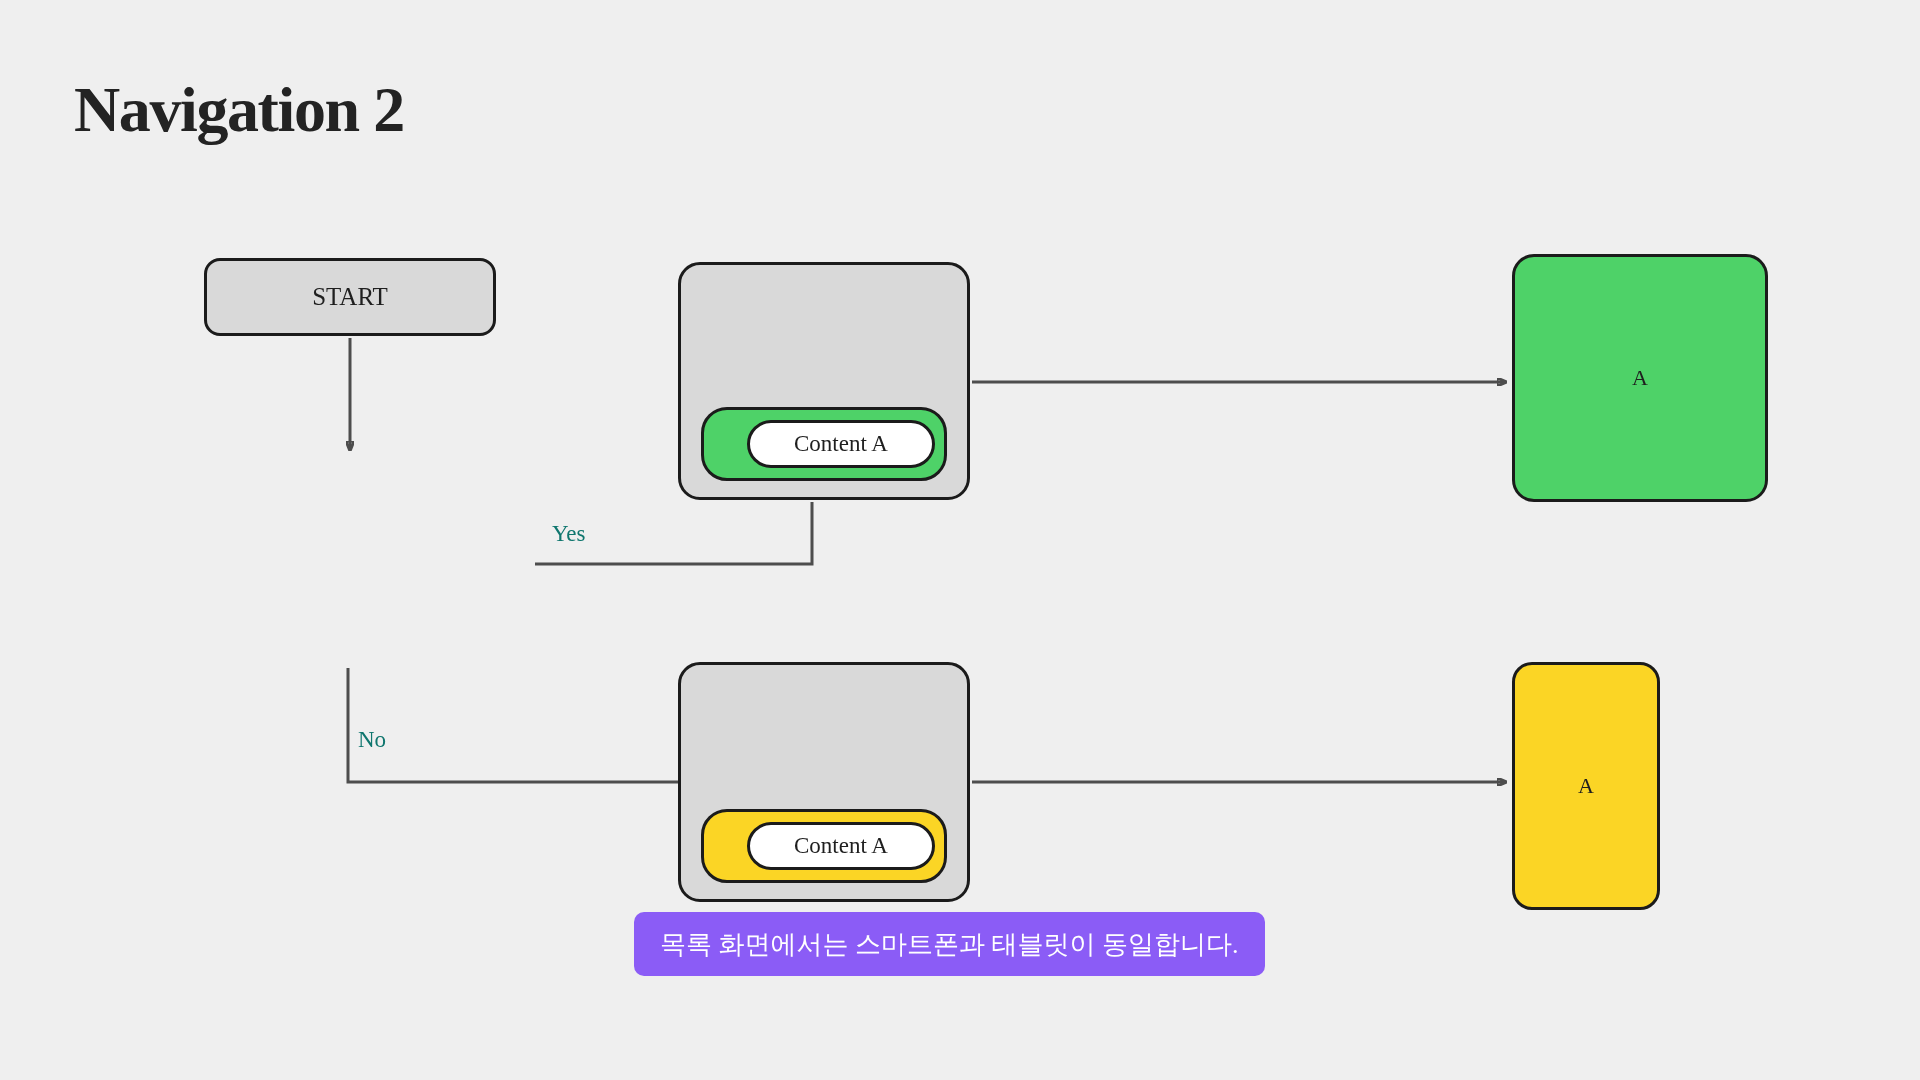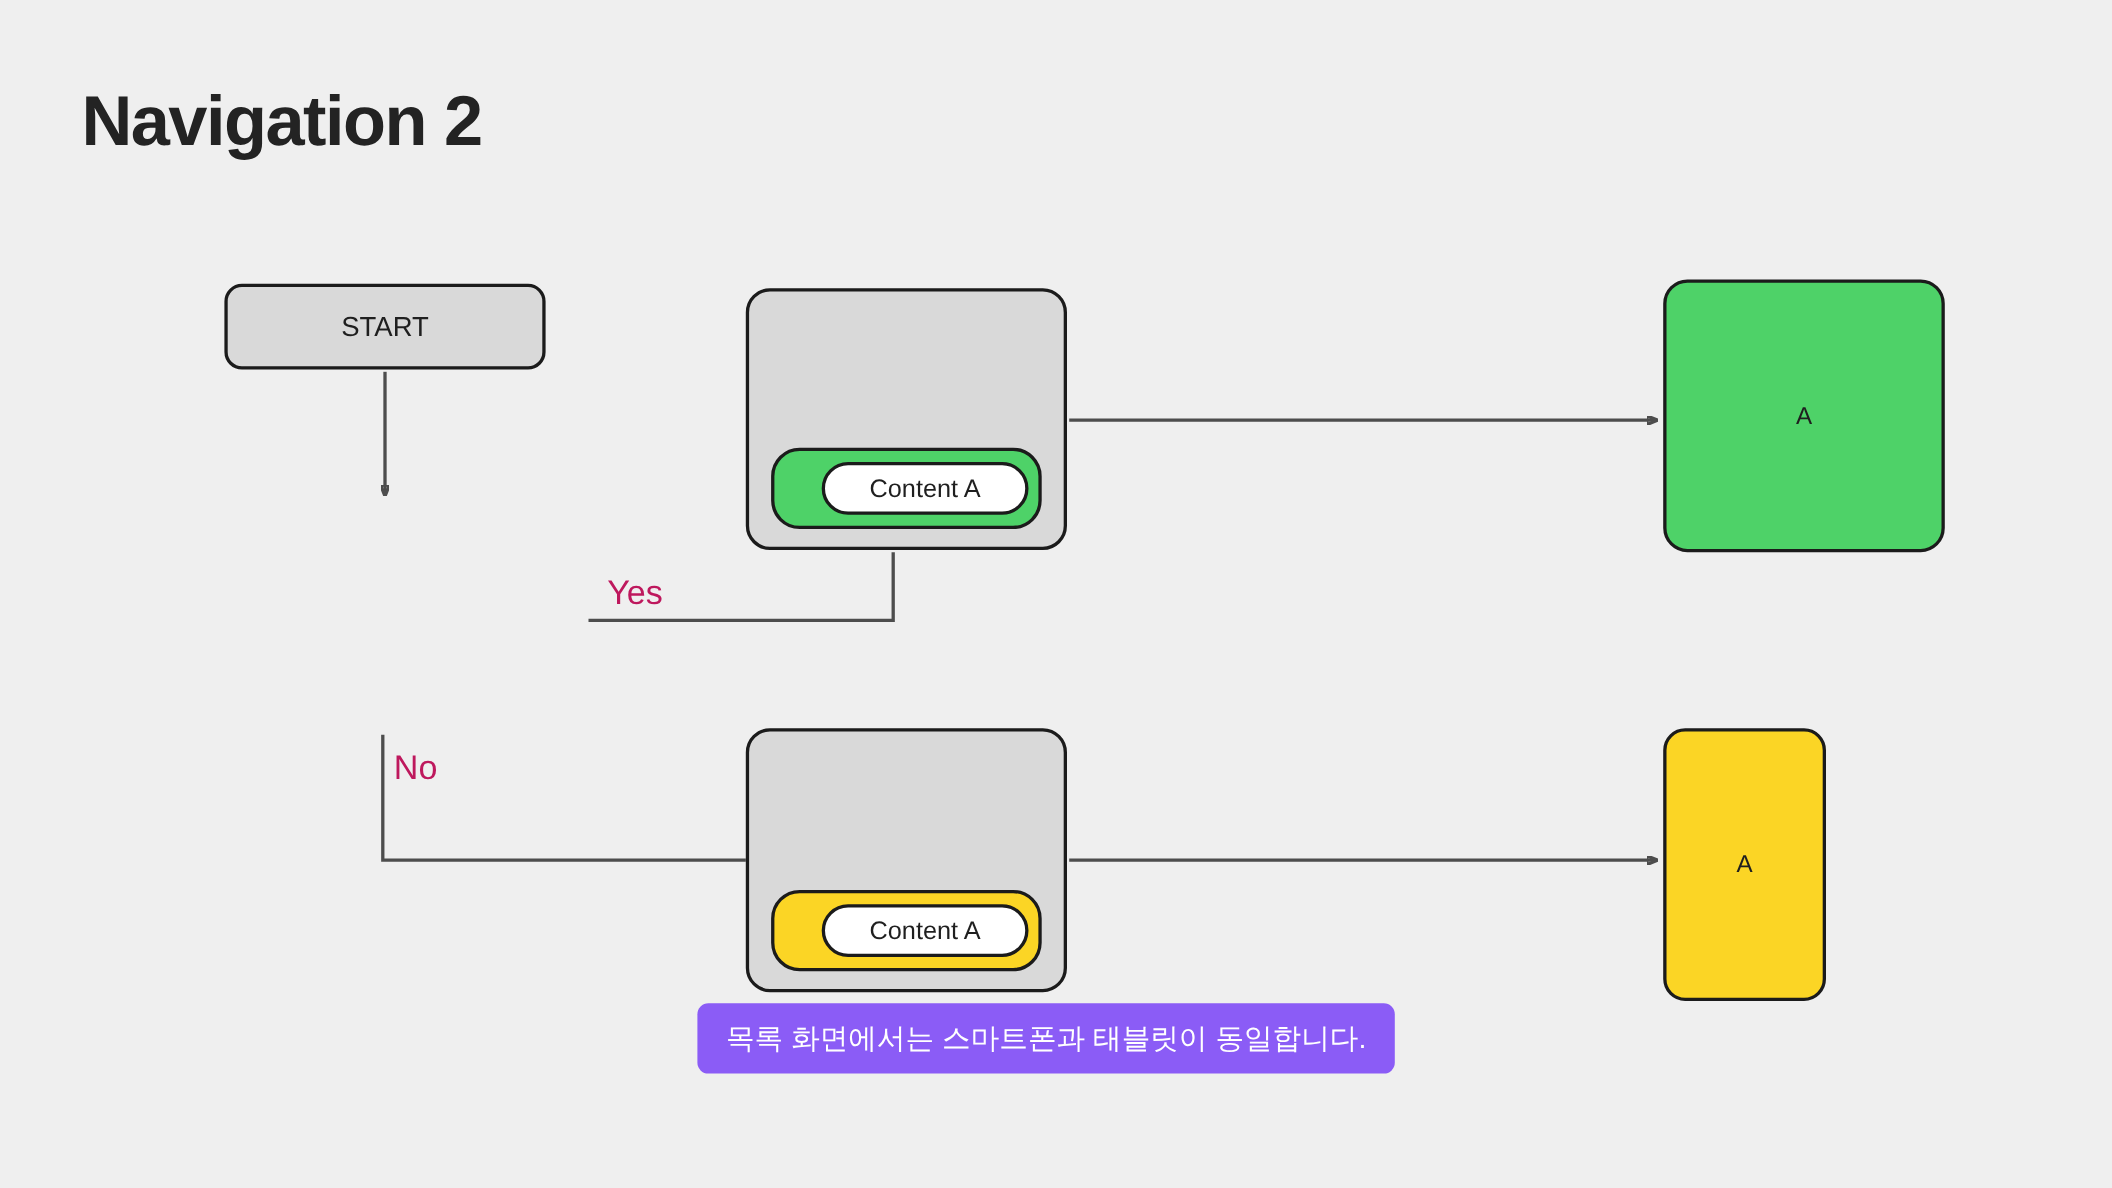--- a/index.html
+++ b/index.html
@@ -15,20 +15,21 @@
     font-family: "Liberation Sans", "DejaVu Sans", sans-serif;
     color: #1f1f1f;
     position: relative;
   }
   #stage {
     position: absolute;
     left: 0; top: 0;
     width: 1920px;
     height: 769px;
     background: #efefef;
+    font-family: Liberation Serif, serif;
   }
 
   
   .page-title {
     position: absolute;
     left: 74px;
     top: 78px;
     font-size: 64px;
     font-weight: 700;
     letter-spacing: -1.4px;
@@ -152,26 +153,26 @@
   .dest-yellow {
     left: 1512px; top: 662px;
     width: 148px; height: 248px;
     background: #fbd525;
     border-radius: 20px;
   }
 
   
   .edge-label {
     position: absolute;
-    font-size: 31px;
-    color: #be185d;
+    font-size: 23px;
+    color: #0f766e;
     white-space: nowrap;
   }
   .label-yes { left: 552px; top: 521px; }
-  .label-no  { left: 358px; top: 680px; }
+  .label-no  { left: 358px; top: 727px; }
 
   
   #connectors {
     position: absolute;
     left: 0; top: 0;
     width: 1920px;
     height: 1080px;
     pointer-events: none;
   }
   #connectors path, #connectors line { fill: none; stroke: #4d4d4d; stroke-width: 3; }

